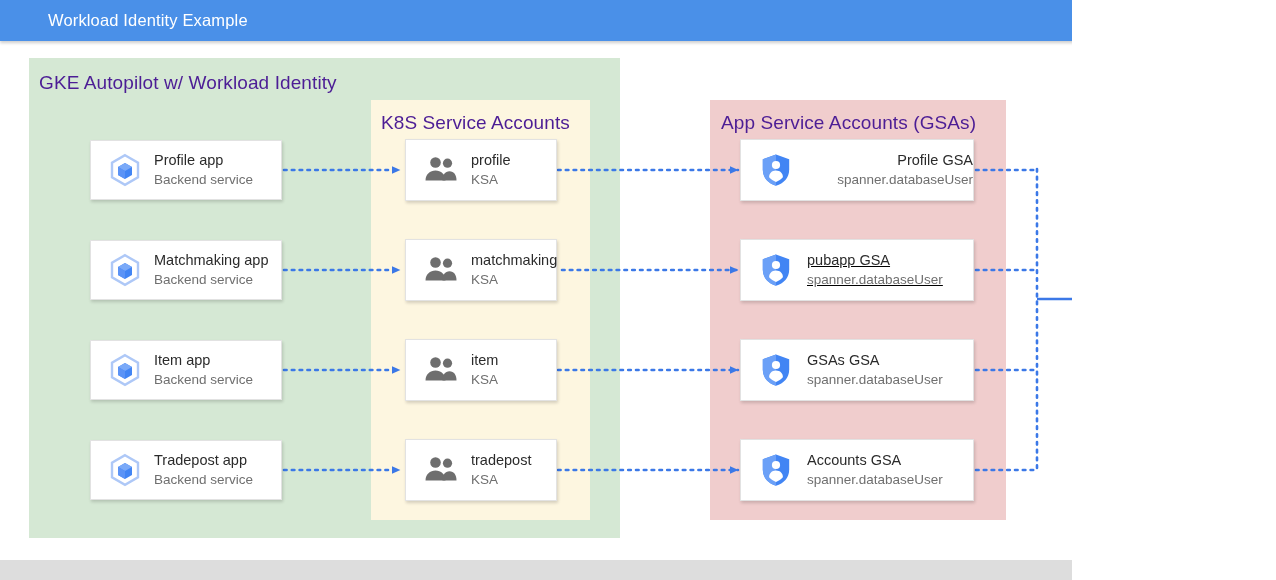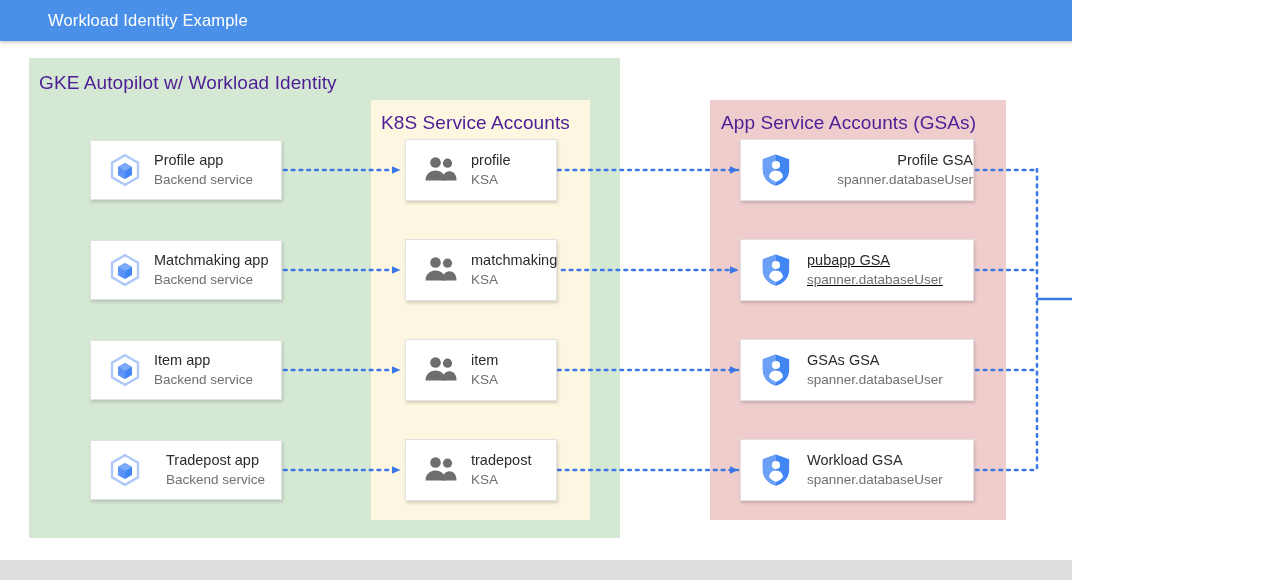--- a/index.html
+++ b/index.html
@@ -235,21 +235,21 @@
         <path d="M17 10 L24 14 L17 18 L10 14 Z" fill="#7aa9f8"></path>
         <path d="M17 18 L17 26 L10 22 L10 14 Z" fill="#5b93f6"></path>
       </svg>
     </div>
     <div class="card-text">
       <div class="card-title">Item app</div>
       <div class="card-sub">Backend service</div>
     </div>
   </div>
 
-  <div class="card card-app" style="left:90px; top:440px;gap:12px;">
+  <div class="card card-app" style="left:90px; top:440px;">
     <div class="card-icon">
       <svg width="34" height="34" viewBox="0 0 34 34">
         <path d="M17 2.2 L30 9.7 L30 24.3 L17 31.8 L4 24.3 L4 9.7 Z" fill="none" stroke="#aec8f7" stroke-width="2.4"></path>
         <path d="M17 10 L24 14 L24 22 L17 26 L10 22 L10 14 Z" fill="#4285f4"></path>
         <path d="M17 10 L24 14 L17 18 L10 14 Z" fill="#7aa9f8"></path>
         <path d="M17 18 L17 26 L10 22 L10 14 Z" fill="#5b93f6"></path>
       </svg>
     </div>
     <div class="card-text">
       <div class="card-title">Tradepost app</div>
@@ -365,21 +365,21 @@
   <div class="card card-gsa" style="left:740px; top:439px;">
     <div class="card-icon">
       <svg width="30" height="34" viewBox="0 0 30 34">
         <path d="M15 1.4 L28.2 6.2 L28.2 16.5 C28.2 24.8 22.6 30.5 15 32.8 C7.4 30.5 1.8 24.8 1.8 16.5 L1.8 6.2 Z" fill="#4285f4"></path>
         <path d="M15 1.4 L15 32.8 C7.4 30.5 1.8 24.8 1.8 16.5 L1.8 6.2 Z" fill="#6ba0f7"></path>
         <circle cx="15" cy="12" r="4.1" fill="#ffffff"></circle>
         <path d="M15 17.6 c4.3 0 6.9 2.9 6.9 6.6 c-1.9 2.1-4.2 3.6-6.9 4.7 c-2.7-1.1-5-2.6-6.9-4.7 c0-3.7 2.6-6.6 6.9-6.6 z" fill="#ffffff"></path>
       </svg>
     </div>
     <div class="card-text">
-      <div class="card-title">Workload GSA</div>
+      <div class="card-title">Accounts GSA</div>
       <div class="card-sub">spanner.databaseUser</div>
     </div>
   </div>
 
 
   <div class="bottom-band"></div>
 
 </div>
 
 </body></html>

